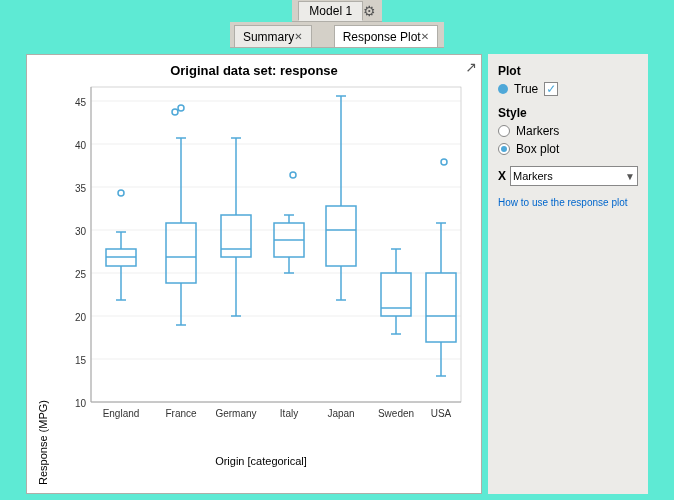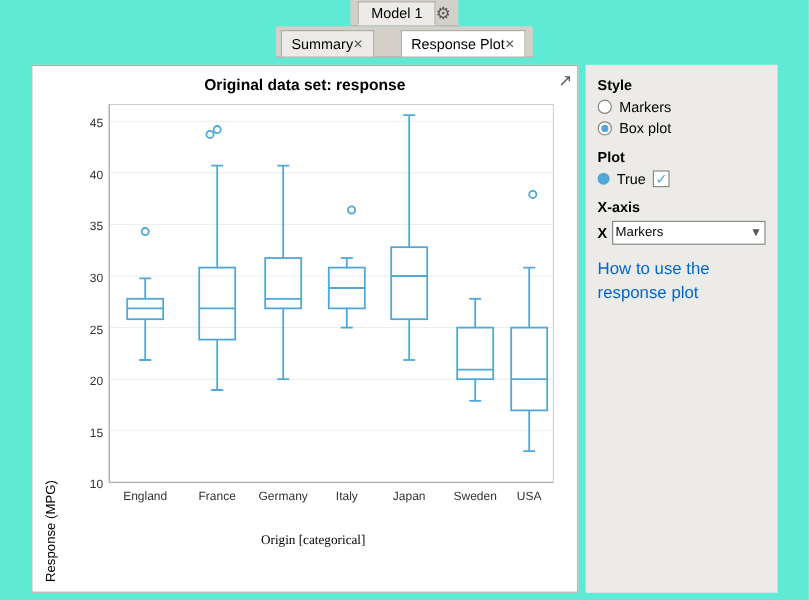--- a/index.html
+++ b/index.html
@@ -127,22 +127,21 @@
     .chart-svg-container {
       flex: 1;
       display: flex;
       flex-direction: column;
     }
 
     .x-axis-label {
       text-align: center;
       font-size: 11px;
       color: #000;
-      margin-top: 2px;
-      font-family: Liberation Serif, serif;
+      margin-top: 13px;
     }
 
     .right-panel {
       width: 160px;
       min-width: 160px;
       background: #ecebe8;
       padding: 10px 10px;
       display: flex;
       flex-direction: column;
       gap: 10px;
@@ -255,21 +254,21 @@
       height: 20px;
     }
 
     .select-arrow {
       font-size: 10px;
       color: #555;
     }
 
     .help-link {
       color: #0066cc;
-      font-size: 14px;
+      font-size: 10px;
       text-decoration: none;
       cursor: pointer;
       line-height: 1.4;
     }
 
     .restore-btn {
       position: absolute;
       top: 4px;
       right: 4px;
       font-size: 14px;
@@ -402,50 +401,49 @@
             <text x="290" y="335" text-anchor="middle" font-size="10" fill="#333">Japan</text>
             <text x="345" y="335" text-anchor="middle" font-size="10" fill="#333">Sweden</text>
             <text x="390" y="335" text-anchor="middle" font-size="10" fill="#333">USA</text>
           </svg>
           <div class="x-axis-label">Origin [categorical]</div>
         </div>
       </div>
     </div>
 
     <div class="right-panel">
+
+      <div class="panel-section">
+        <div class="section-title">Plot</div>
+        <div class="plot-row">
+          <span class="blue-dot"></span>
+          <span>True</span>
+          <div class="checkbox">
+            <span class="checkbox-check">✓</span>
+          </div>
+        </div>
+      </div>
 
       <div class="panel-section">
         <div class="section-title">Style</div>
         <div class="radio-group">
           <div class="radio-row">
             <div class="radio-outer"></div>
             <span class="radio-label">Markers</span>
           </div>
           <div class="radio-row">
             <div class="radio-outer">
               <div class="radio-inner"></div>
             </div>
             <span class="radio-label">Box plot</span>
           </div>
         </div>
       </div>
 
       <div class="panel-section">
-        <div class="section-title">Plot</div>
-        <div class="plot-row">
-          <span class="blue-dot"></span>
-          <span>True</span>
-          <div class="checkbox">
-            <span class="checkbox-check">✓</span>
-          </div>
-        </div>
-      </div>
-
-      <div class="panel-section">
-        <div class="section-title">X-axis</div>
         <div class="xaxis-row">
           <span class="x-label">X</span>
           <div class="select-box">
             <span>Markers</span>
             <span class="select-arrow">▼</span>
           </div>
         </div>
       </div>
 
       <a class="help-link">How to use the response plot</a>

